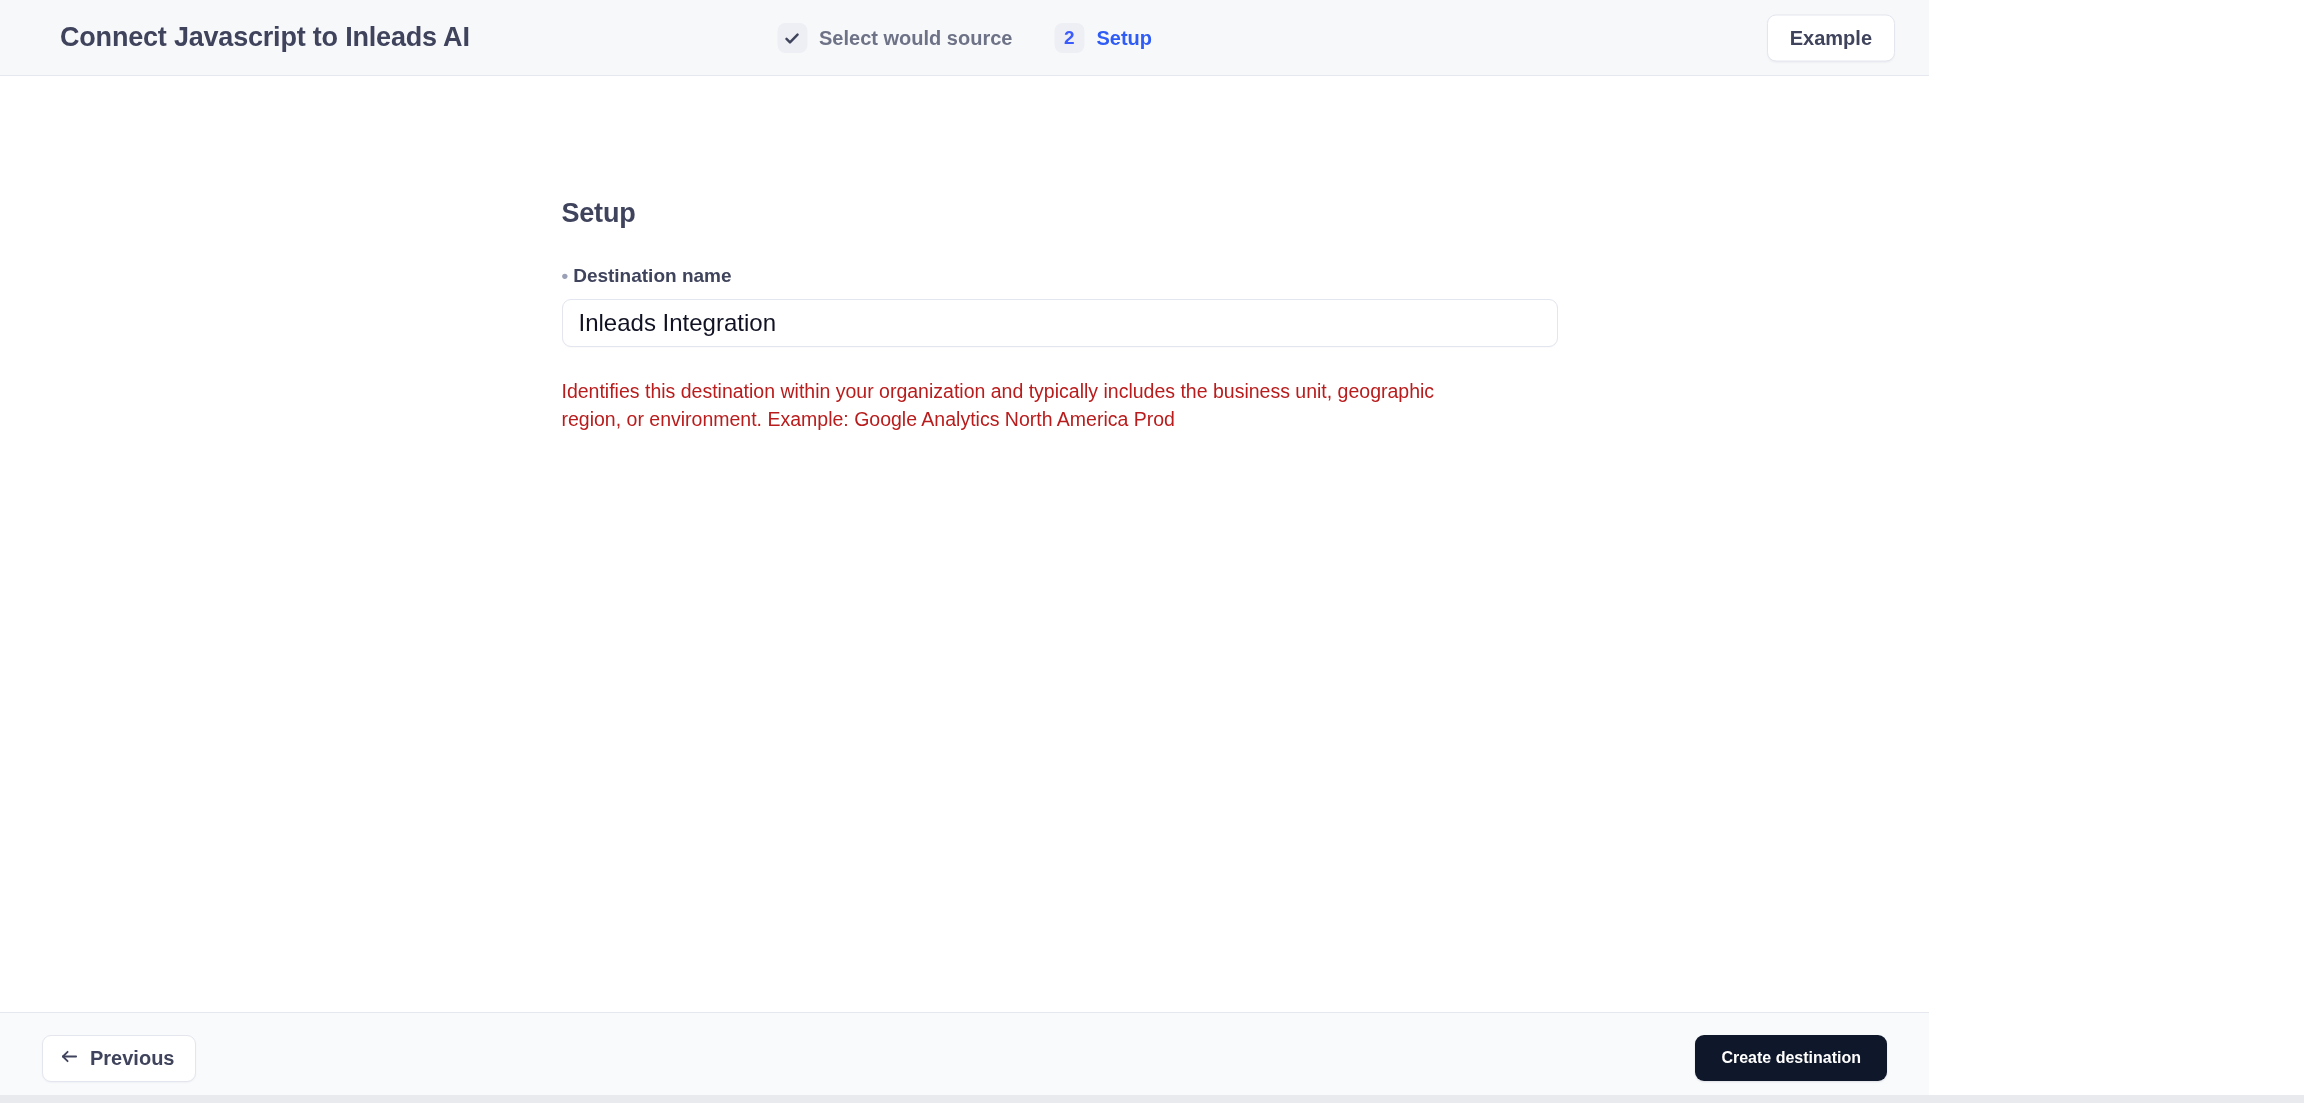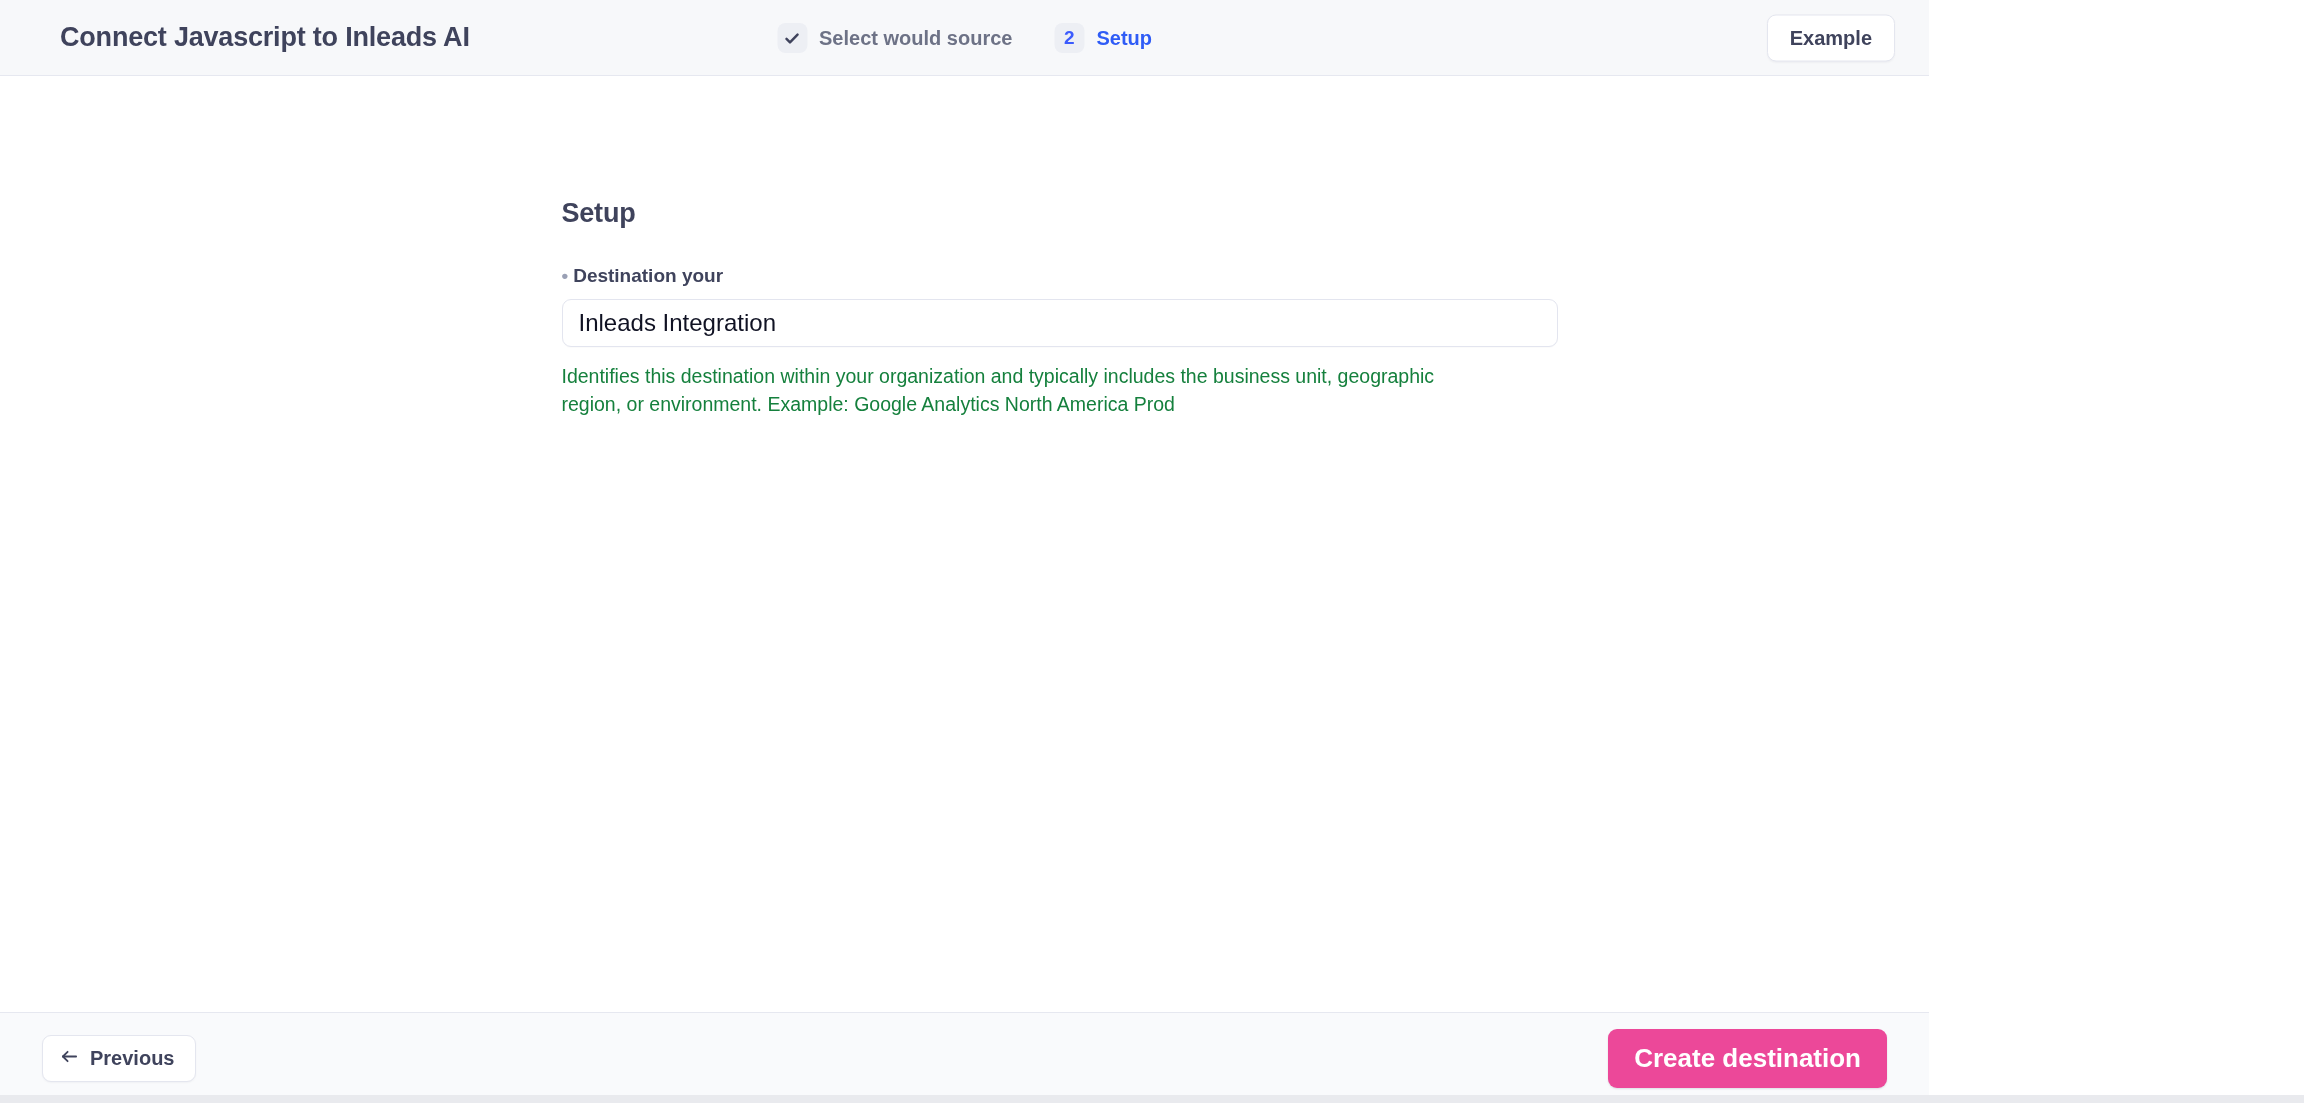--- a/index.html
+++ b/index.html
@@ -151,24 +151,24 @@
     padding: 0 16px;
     font-size: 24px;
     color: #101223;
     font-family: "Liberation Sans", sans-serif;
     outline: none;
     box-shadow: 0 1px 1px rgba(20,24,60,0.02);
   }
 
   .help-text {
     width: 900px;
-    margin-top: 16px;
+    margin-top: 31px;
     font-size: 19.5px;
     line-height: 1.42;
-    color: #15803d;
+    color: #b91c1c;
   }
 
   .field-block-2 { margin-top: 45px; }
 
   .select-wrap {
     position: relative;
     width: 996px;
     height: 48px;
   }
   .select-box {
@@ -214,25 +214,25 @@
     font-weight: bold;
     color: #3f435c;
     font-family: "Liberation Sans", sans-serif;
     cursor: pointer;
     display: flex;
     align-items: flex-end;
     gap: 11px;
     box-shadow: 0 1px 2px rgba(20,24,60,0.04);
   }
   .create-btn {
-    background: #ec4899;
+    background: #0f172a;
     border: none;
     border-radius: 9px;
     padding: 14px 26px;
-    font-size: 26px;
+    font-size: 16px;
     font-weight: bold;
     color: #ffffff;
     font-family: "Liberation Sans", sans-serif;
     cursor: pointer;
     box-shadow: 0 1px 2px rgba(20,24,60,0.12);
   }
 
   .bottom-strip {
     position: absolute;
     left: 0;
@@ -272,21 +272,21 @@
   </div>
 
   <div class="main">
     <div class="content">
 
       <div class="section-title">Setup</div>
 
       <div class="field">
         <div class="field-label">
           <span class="required-dot">•</span>
-          <span>Destination your</span>
+          <span>Destination name</span>
         </div>
         <input class="text-input" type="text" value="Inleads Integration" style="">
         <div class="help-text">Identifies this destination within your organization and typically includes the business unit, geographic region, or environment. Example: Google Analytics North America Prod</div>
       </div>
 
 
     </div>
   </div>
 
   <div class="footer">

